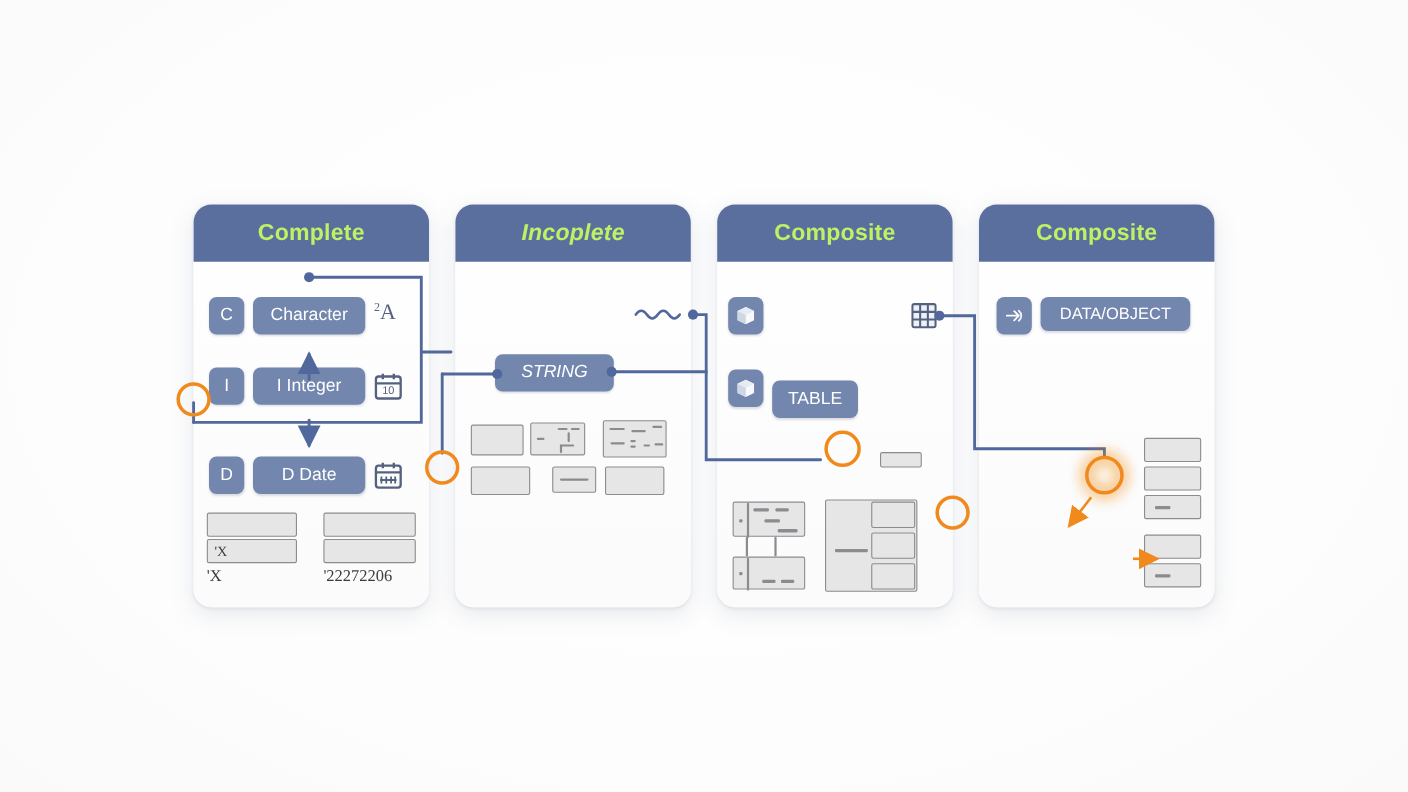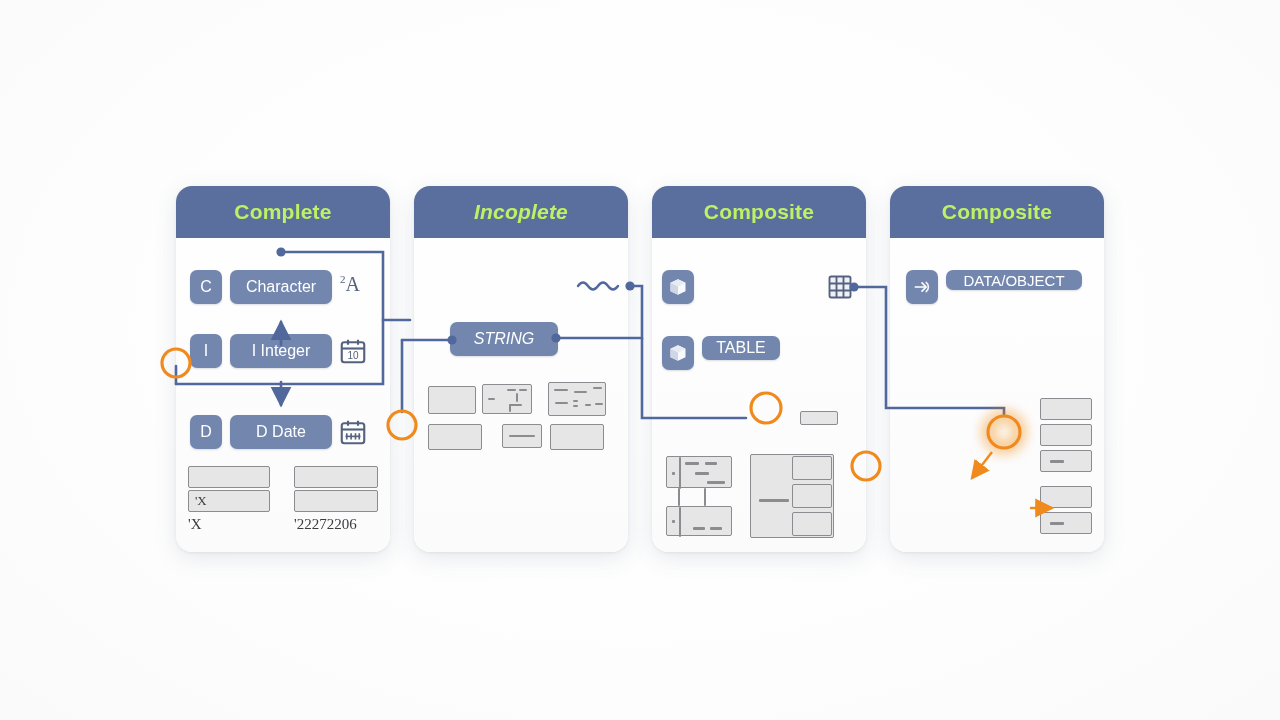--- a/index.html
+++ b/index.html
@@ -191,21 +191,21 @@
       </svg>
     </span>
 
     <div class="chip sq" style="left:10px; top:150px; height:34px;">
       <svg class="icon-svg" width="20" height="20" viewBox="0 0 24 24" fill="#ffffff">
         <path d="M12 2.6 21 7v10l-9 4.4L3 17V7z" fill="#ffffff" opacity=".95"></path>
         <path d="M12 2.6 21 7l-9 4.3L3 7z" fill="#e7ebf3"></path>
         <path d="M12 11.3V21.4L3 17V7z" fill="#cfd7e6"></path>
       </svg>
     </div>
-    <div class="chip" style="left:50px; top:150px; width:78px; height:24px;">TABLE</div>
+    <div class="chip" style="left:50px; top:160px; width:78px; height:34px;">TABLE</div>
 
     <div class="gbox" style="left:148px; top:225px; width:38px; height:14px;"></div>
 
     <div class="gbox" style="left:14px; top:270px; width:66px; height:32px;">
       <div class="gline" style="left:12px; top:0px; width:2px; height:32px;"></div>
       <div class="gline" style="left:5px; top:15px; width:3px; height:3px;"></div>
       <div class="gline" style="left:18px; top:5px; width:14px; height:3px;"></div>
       <div class="gline" style="left:38px; top:5px; width:12px; height:3px;"></div>
       <div class="gline" style="left:28px; top:15px; width:14px; height:3px;"></div>
       <div class="gline" style="left:40px; top:24px; width:18px; height:3px;"></div>
@@ -231,21 +231,21 @@
     <div class="panel-body"></div>
     <div class="panel-head">Composite</div>
 
     <div class="chip sq" style="left:16px; top:84px; height:34px;">
       <svg class="icon-svg" width="20" height="20" viewBox="0 0 24 24" fill="none" stroke="#ffffff" stroke-width="2" stroke-linecap="round" stroke-linejoin="round">
         <path d="M4 12h12"></path>
           <path d="M12 7l5 5-5 5"></path>
         <path d="M17 6.5a7 7 0 0 1 0 11" opacity=".9"></path>
       </svg>
     </div>
-    <div class="chip" style="left:56px; top:84px; width:136px; height:20px; font-size:15px;">DATA/OBJECT</div>
+    <div class="chip" style="left:56px; top:84px; width:136px; height:31px; font-size:15px;">DATA/OBJECT</div>
 
     <div class="gbox" style="left:150px; top:212px; width:52px; height:22px;"></div>
     <div class="gbox" style="left:150px; top:238px; width:52px; height:22px;"></div>
     <div class="gbox" style="left:150px; top:264px; width:52px; height:22px;">
       <div class="gline" style="left:9px; top:9px; width:14px; height:3px;"></div>
     </div>
 
 
     <div class="gbox" style="left:150px; top:300px; width:52px; height:22px;"></div>
     <div class="gbox" style="left:150px; top:326px; width:52px; height:22px;">

